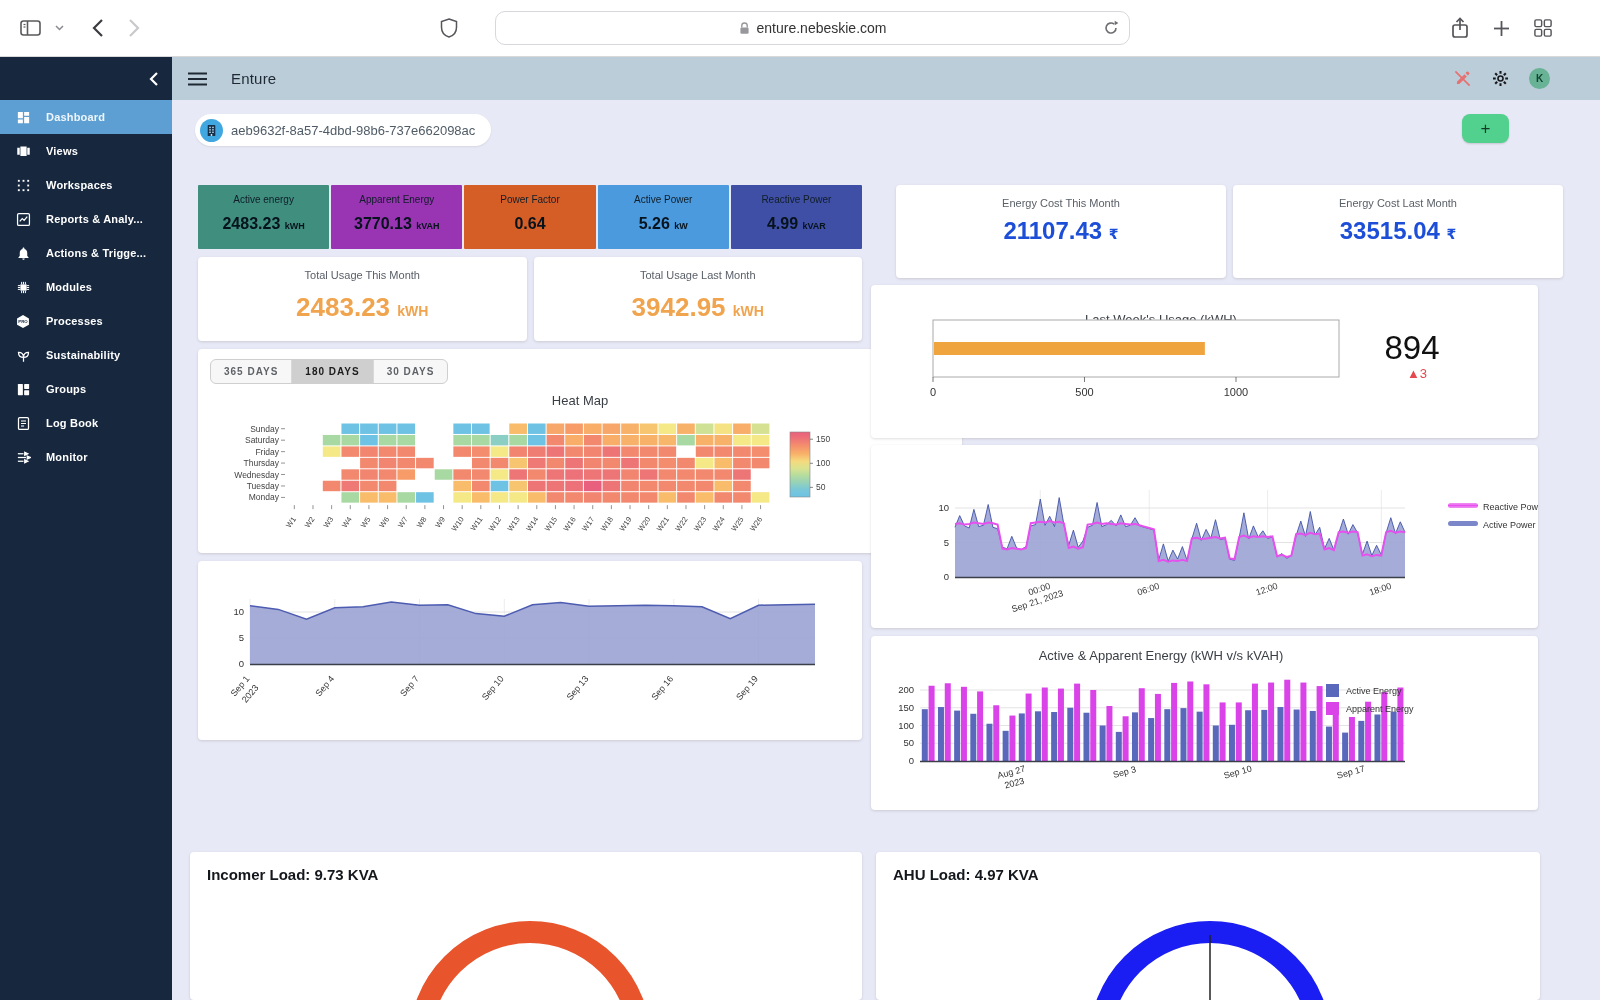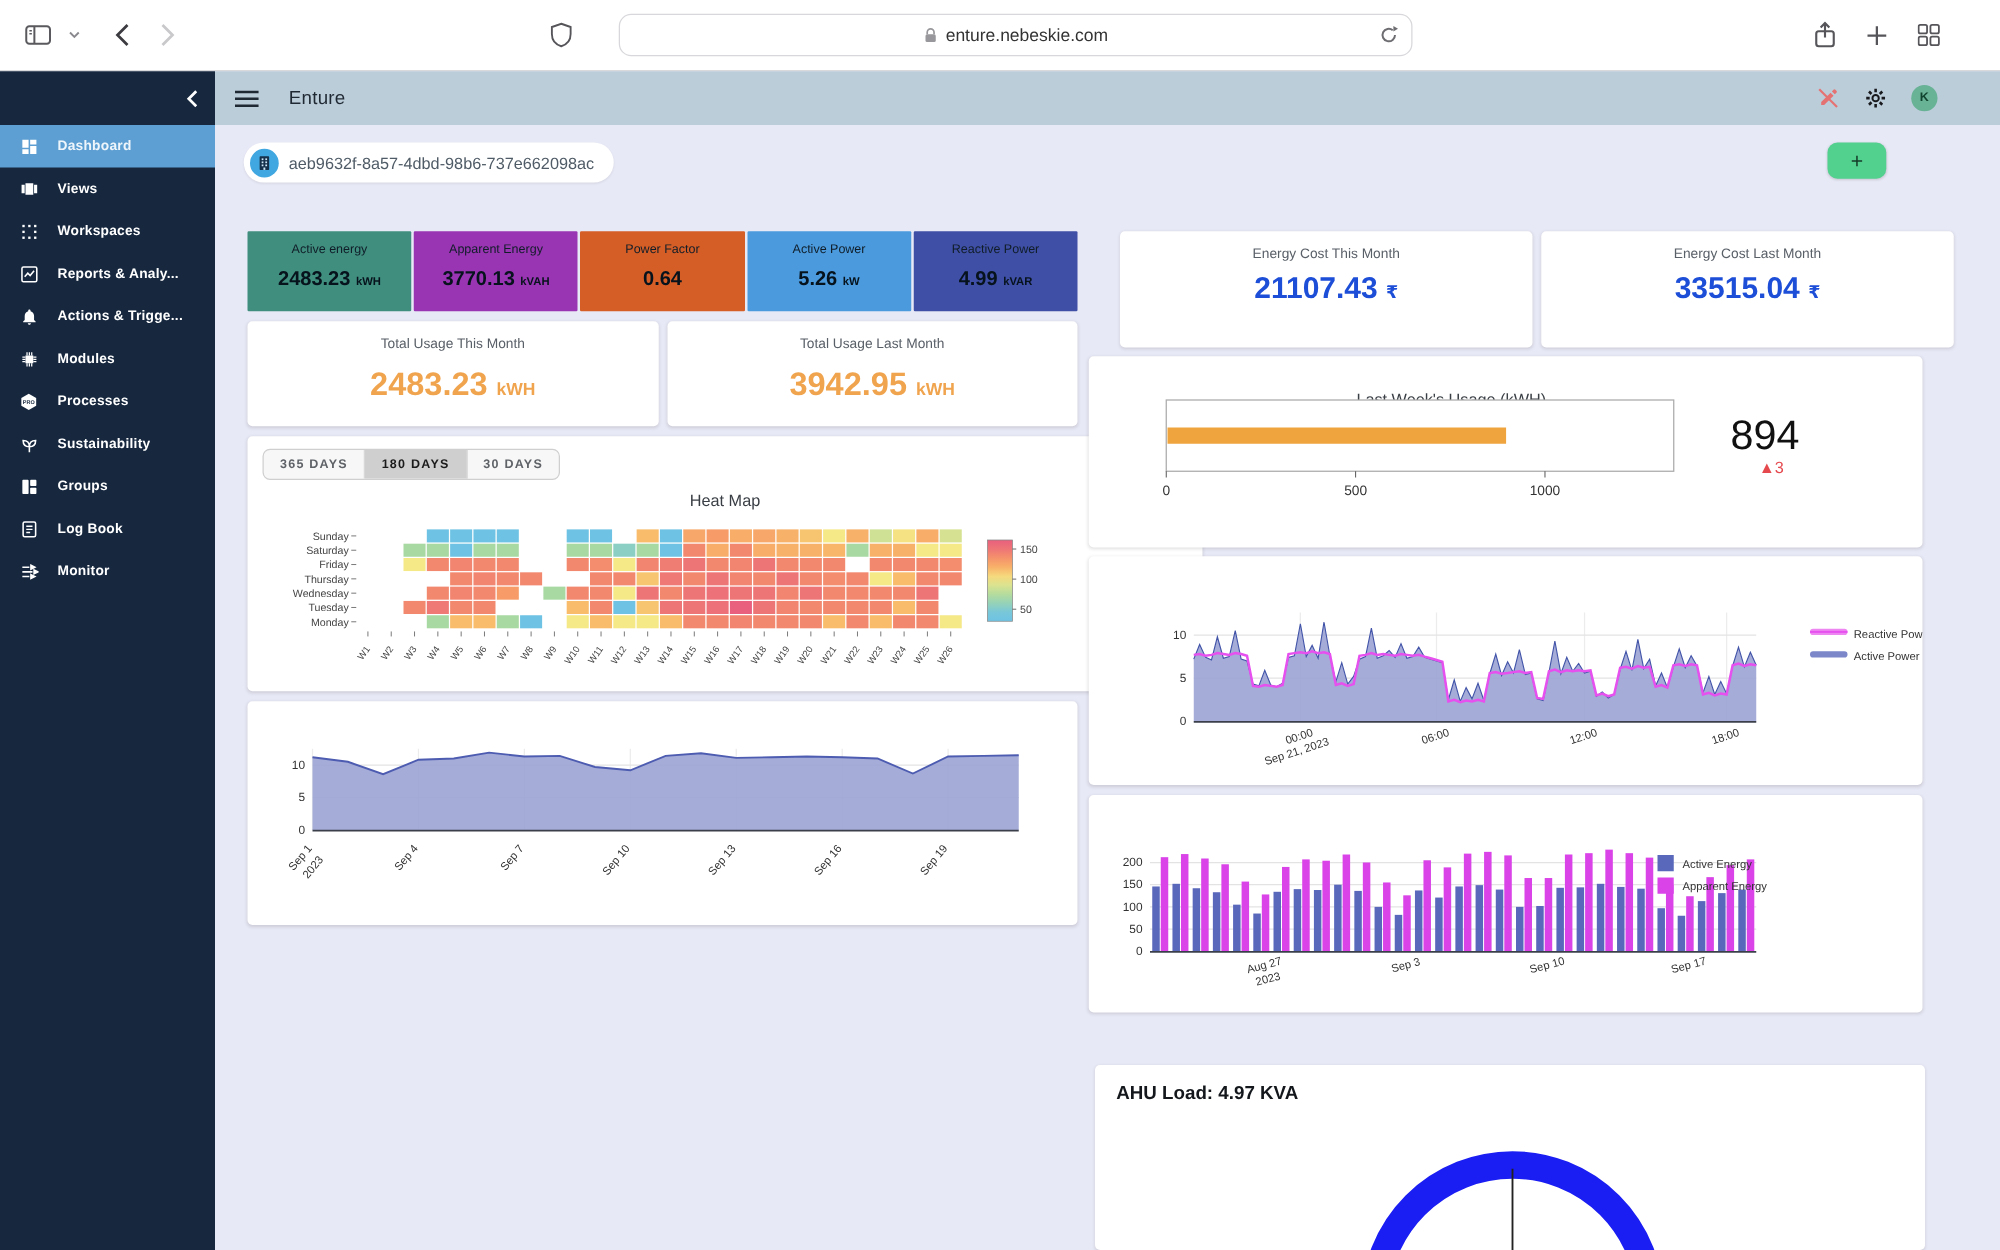--- a/index.html
+++ b/index.html
@@ -647,20 +647,26 @@
           <text x="61" y="97" font-size="9" fill="#333" text-anchor="end" transform="rotate(-50 61 97)">2023</text>
           <text x="136.75" y="88" font-size="9" fill="#333" text-anchor="end" transform="rotate(-50 136.75 88)">Sep 4</text>
           <text x="221.5" y="88" font-size="9" fill="#333" text-anchor="end" transform="rotate(-50 221.5 88)">Sep 7</text>
           <text x="306.25" y="88" font-size="9" fill="#333" text-anchor="end" transform="rotate(-50 306.25 88)">Sep 10</text>
           <text x="391" y="88" font-size="9" fill="#333" text-anchor="end" transform="rotate(-50 391 88)">Sep 13</text>
           <text x="475.75" y="88" font-size="9" fill="#333" text-anchor="end" transform="rotate(-50 475.75 88)">Sep 16</text>
           <text x="560.5" y="88" font-size="9" fill="#333" text-anchor="end" transform="rotate(-50 560.5 88)">Sep 19</text>
         </svg>
     </div>
 
+    <div class="card" style="left:18px; top:752px; width:672px; height:148px; overflow:hidden;">
+      <svg id="gauge0-svg" class="chart-svg" style="top:0;" width="672" height="148">
+          <circle cx="340" cy="190" r="110" fill="none" stroke="#e8542b" stroke-width="22"></circle>
+        </svg>
+      <div class="gauge-title">Incomer Load: 9.73 KVA</div>
+    </div>
 
     <div class="row2 cost" id="cost-row" style="left:724px; top:85px; width:667px; height:93px;">
         <div class="mini">
           <span class="m-lbl">Energy Cost This Month</span>
           <span class="m-val">21107.43 <span class="unit">₹</span></span>
         </div>
         <div class="mini">
           <span class="m-lbl">Energy Cost Last Month</span>
           <span class="m-val">33515.04 <span class="unit">₹</span></span>
         </div>
@@ -708,20 +714,21 @@
             <text x="612" y="65" font-size="9" fill="#333" text-anchor="start">Reactive Power</text>
           </g>
           <g>
             <rect x="577" y="76" width="30" height="5" rx="2.5" fill="#7b87c9"></rect>
             <text x="612" y="83" font-size="9" fill="#333" text-anchor="start">Active Power</text>
           </g>
         </svg>
     </div>
 
     <div class="card" style="left:699px; top:536px; width:667px; height:174px;">
+      <div class="ctitle narrow">Active &amp; Apparent Energy (kWH v/s kVAH)</div>
       <svg id="energy-svg" class="chart-svg" style="top:28px;" width="667" height="146">
           <line x1="49" y1="79.25" x2="534" y2="79.25" stroke="#e3e3e3" stroke-width="1"></line>
           <line x1="49" y1="61.5" x2="534" y2="61.5" stroke="#e3e3e3" stroke-width="1"></line>
           <line x1="49" y1="43.75" x2="534" y2="43.75" stroke="#e3e3e3" stroke-width="1"></line>
           <line x1="49" y1="26" x2="534" y2="26" stroke="#e3e3e3" stroke-width="1"></line>
           <rect x="50.8" y="45.17" width="6" height="51.83" fill="#5a68bc"></rect>
           <rect x="57.6" y="21.74000000000001" width="6" height="75.25999999999999" fill="#d943e8"></rect>
           <rect x="66.96666666666667" y="43.040000000000006" width="6" height="53.959999999999994" fill="#5a68bc"></rect>
           <rect x="73.76666666666667" y="19.25500000000001" width="6" height="77.74499999999999" fill="#d943e8"></rect>
           <rect x="83.13333333333334" y="46.59" width="6" height="50.41" fill="#5a68bc"></rect>

